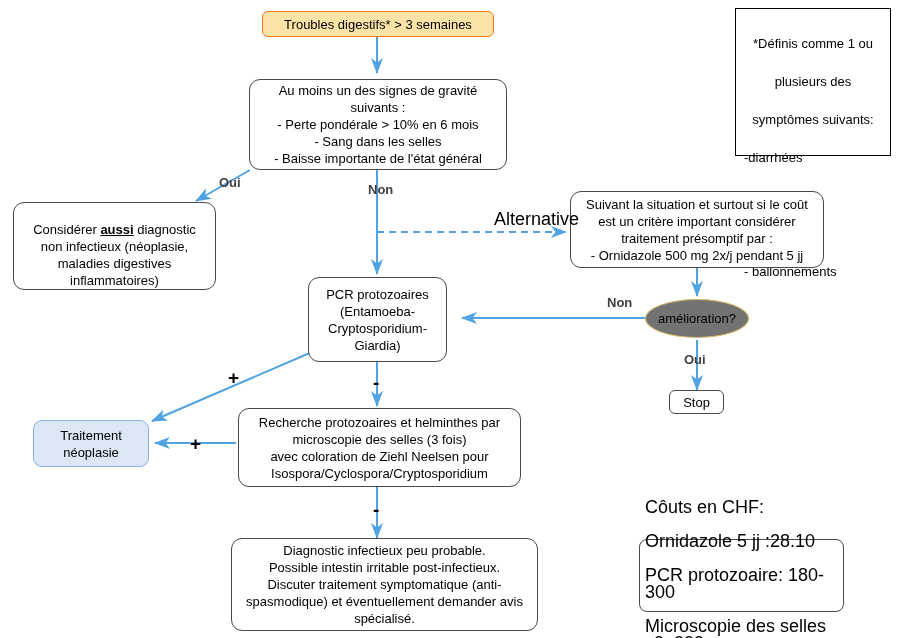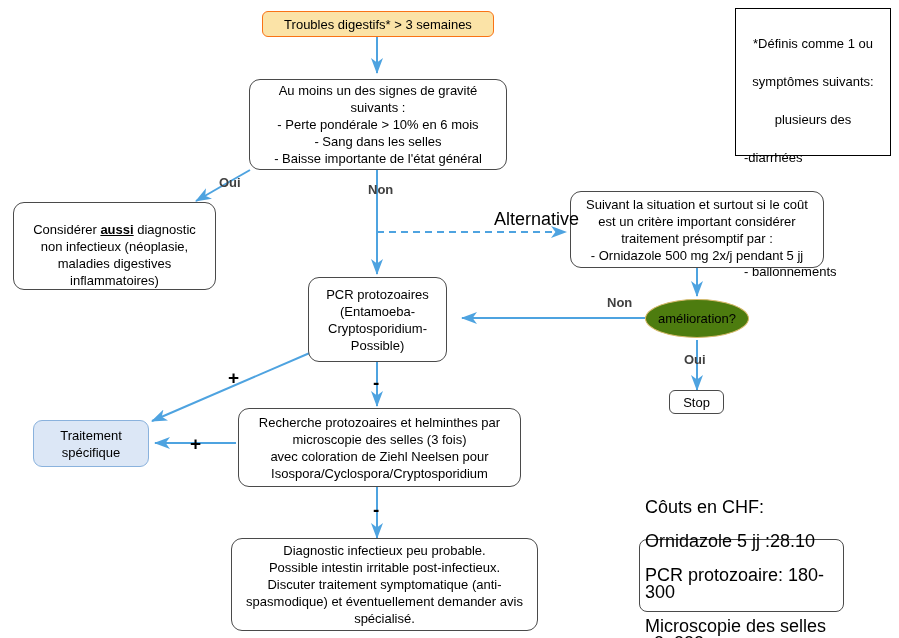--- a/index.html
+++ b/index.html
@@ -46,21 +46,21 @@
     border: 1px solid #4a4a4a;
     border-radius: 11px;
   }
   .start-node {
     background: #fbe3a7;
     border: 1px solid #f97316;
     border-radius: 6px;
     font-weight: normal;
   }
   .decision-node {
-    background: #4d7c0f;
+    background: #737373;
     border: 1px solid #d6b96a;
     border-radius: 50%;
   }
   .treat-node {
     background: #dce7f6;
     border: 1px solid #8ab2dd;
     border-radius: 9px;
   }
   .note-node {
     border: 1px solid #000000;
@@ -159,22 +159,22 @@
     </g>
   </svg>
 
   <div class="node start-node" style="left:262px; top:11px; width:232px; height:26px;">
     <span class="txt">Troubles digestifs* &gt; 3 semaines</span>
   </div>
 
   <div class="node note-node" style="left:735px; top:8px; width:156px; height:148px; padding:6px 8px; align-items:flex-start;">
     <span class="txt" style="font-size:13px; line-height:19px;">
       <span style="display:block; text-align:center;">*Définis comme 1 ou</span>
+      <span style="display:block; text-align:center;">plusieurs des</span>
       <span style="display:block; text-align:center;">symptômes suivants:</span>
-      <span style="display:block; text-align:center;">plusieurs des</span>
       <span style="display:block; text-align:left;">-diarrhées</span>
       <span style="display:block; text-align:left;">-flatulences</span>
       <span style="display:block; text-align:left;">- douleurs</span>
       <span style="display:block; text-align:left;">- ballonnements</span>
     </span>
   </div>
 
   <div class="node rounded" style="left:249px; top:79px; width:258px; height:91px; padding:5px 8px;">
     <span class="txt" style="text-align:center;">Au moins un des signes de gravité suivants :
 - Perte pondérale &gt; 10% en 6 mois
@@ -190,34 +190,34 @@
 
   <div class="node rounded" style="left:570px; top:191px; width:254px; height:77px; padding:4px 7px;">
     <span class="txt">Suivant la situation et surtout si le coût est un critère important considérer traitement présomptif par :
 - Ornidazole 500 mg 2x/j pendant 5 jj</span>
   </div>
 
   <div class="node rounded" style="left:308px; top:277px; width:139px; height:85px; padding:3px 6px;">
     <span class="txt">PCR protozoaires
 (Entamoeba-
 Cryptosporidium-
-Possible)</span>
+Giardia)</span>
   </div>
 
   <div class="node decision-node" style="left:645px; top:299px; width:104px; height:39px; font-size:13px;">
     <span class="txt">amélioration?</span>
   </div>
 
   <div class="node rounded" style="left:669px; top:390px; width:55px; height:24px; border-radius:6px;">
     <span class="txt">Stop</span>
   </div>
 
   <div class="node treat-node" style="left:33px; top:420px; width:116px; height:47px;">
     <span class="txt">Traitement
-spécifique</span>
+néoplasie</span>
   </div>
 
   <div class="node rounded" style="left:238px; top:408px; width:283px; height:79px; padding:3px 7px;">
     <span class="txt">Recherche protozoaires et helminthes par microscopie des selles (3 fois)
 avec coloration de Ziehl Neelsen pour Isospora/Cyclospora/Cryptosporidium</span>
   </div>
 
   <div class="node rounded" style="left:231px; top:538px; width:307px; height:93px; padding:3px 7px;">
     <span class="txt">Diagnostic infectieux peu probable.
 Possible intestin irritable post-infectieux.

